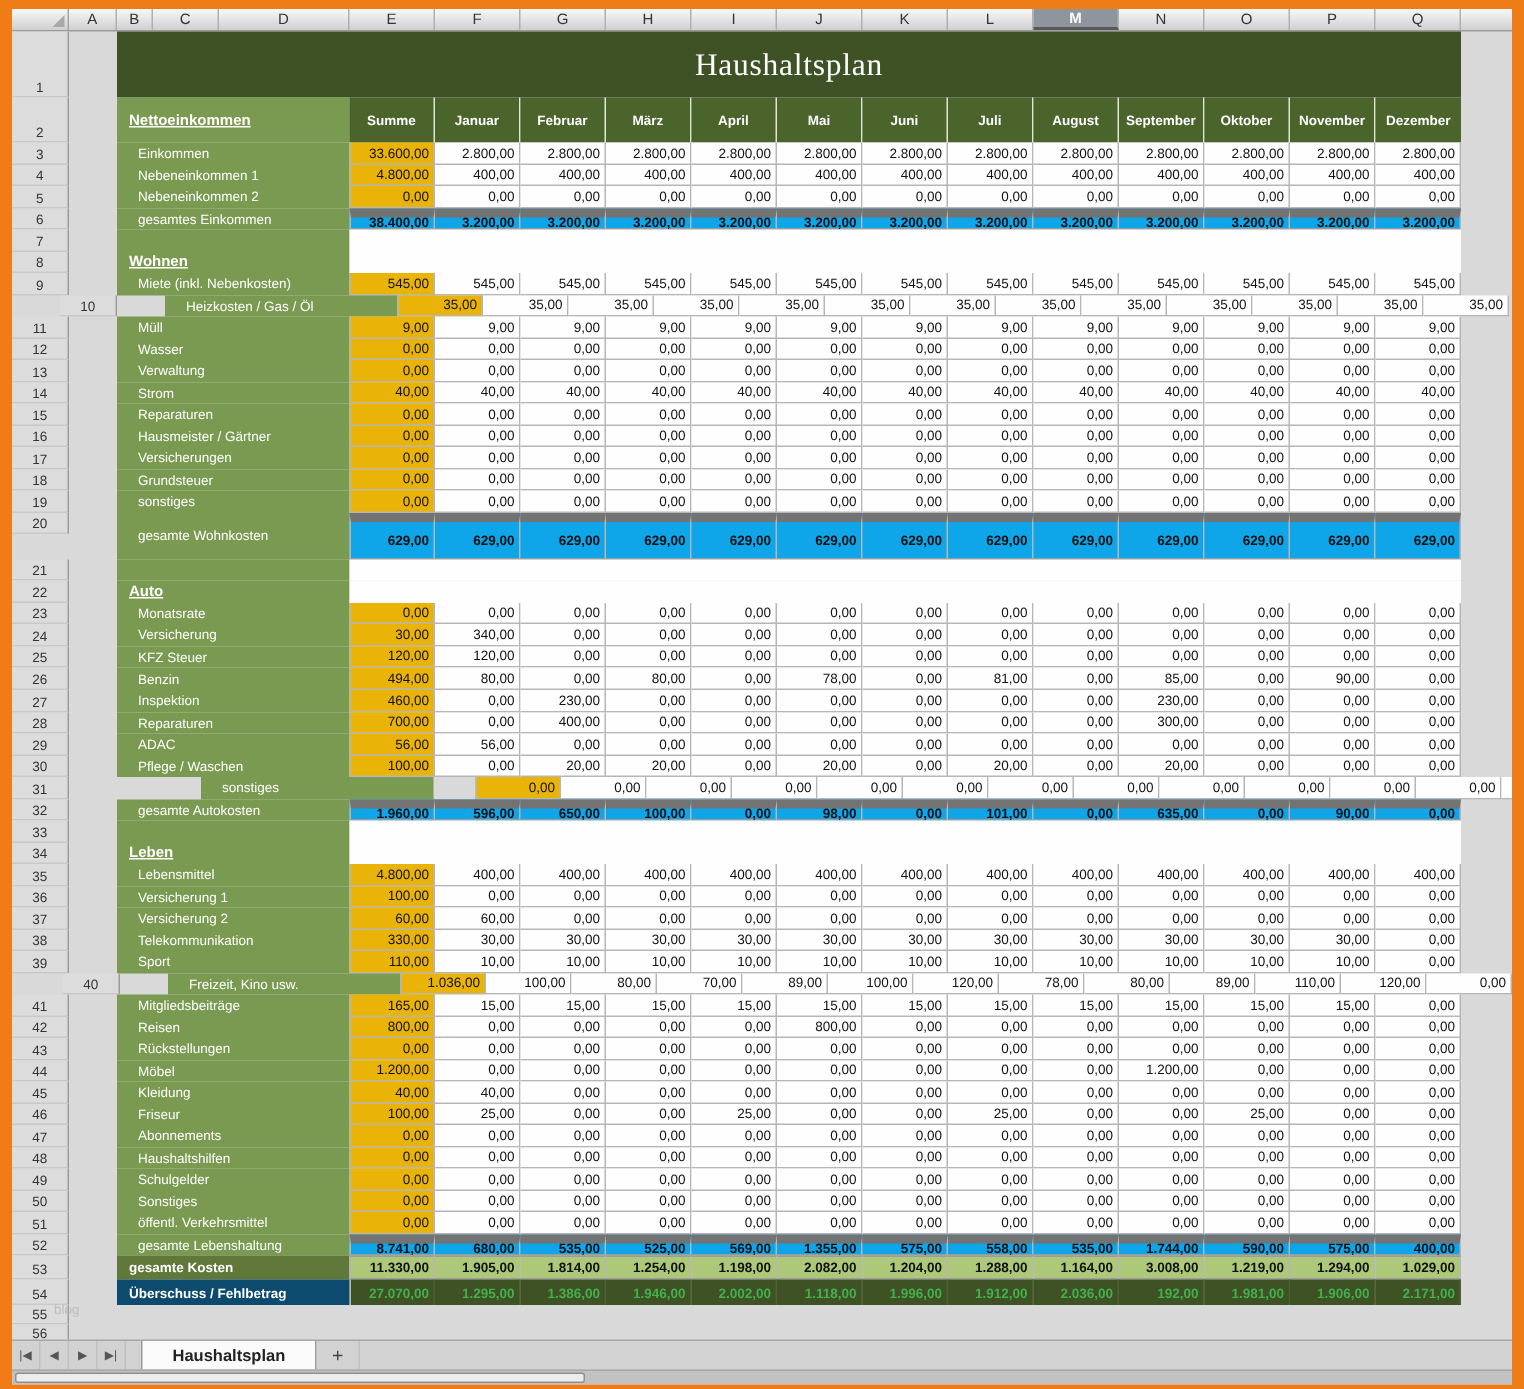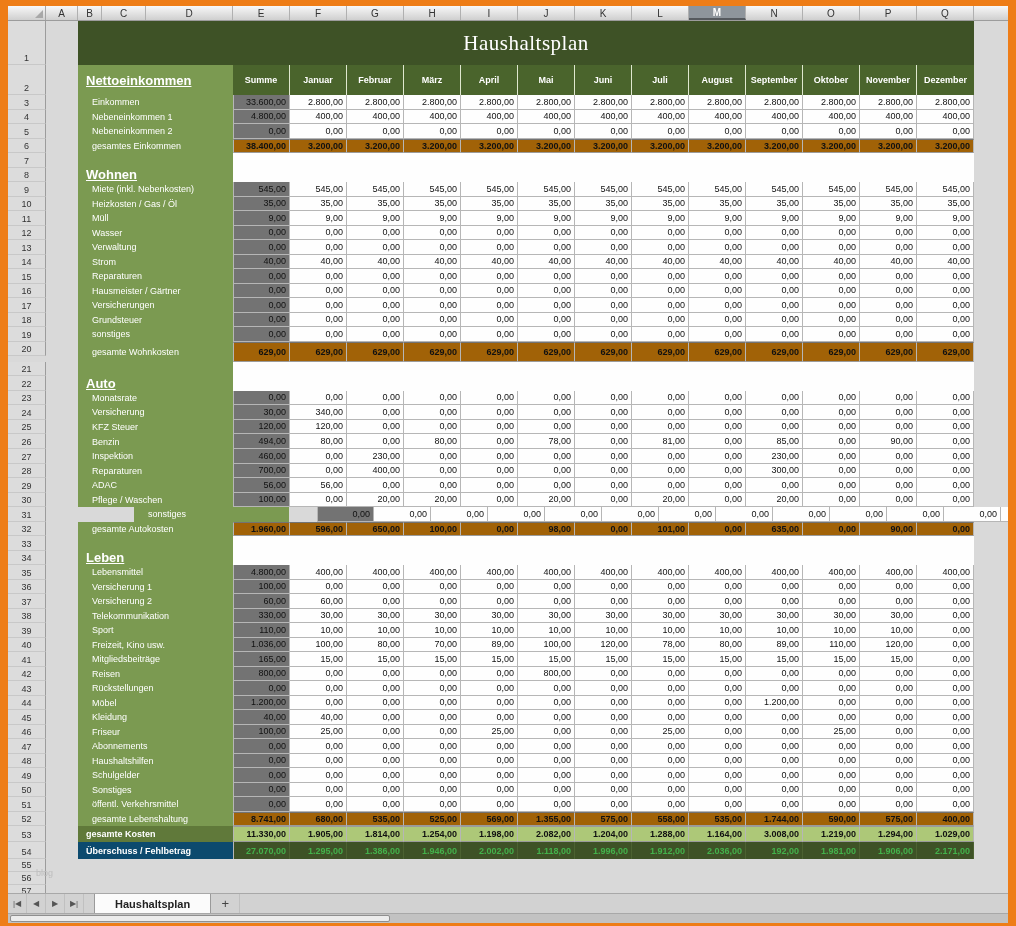--- a/index.html
+++ b/index.html
@@ -22,35 +22,35 @@
   .r{display:flex;}
   .gut{width:38px;flex:0 0 38px;background:#dcdcdc;border-right:1px solid #9c9c9c;border-bottom:1px solid #c8c8c8;
        box-sizing:border-box;font-size:9px;color:#333;display:flex;align-items:flex-end;justify-content:center;
        padding-bottom:1px;}
   .spA{width:32px;flex:0 0 32px;}
   .title{width:896px;flex:0 0 896px;background:#3e5226;color:#fff;
          font-family:"Liberation Serif",serif;font-size:21px;letter-spacing:.5px;
          display:flex;align-items:center;justify-content:center;}
   .lab{width:155px;flex:0 0 155px;background:#7b9a51;color:#fff;font-size:9px;display:flex;align-items:center;
        box-sizing:border-box;padding-left:14px;white-space:nowrap;overflow:hidden;}
-  .lab.sec{font-weight:bold;text-decoration:underline;padding-left:8px;font-size:13px;}
+  .lab.sec{font-weight:bold;text-decoration:underline;padding-left:8px;font-size:10px;}
   .lab.tot{font-weight:normal;}
   .lab.grand{background:#60793a;font-weight:bold;padding-left:8px;}
   .lab.surp{background:#0c4a6e;font-weight:bold;padding-left:8px;}
   .mh{width:57px;flex:0 0 57px;box-sizing:border-box;background:#4a642c;color:#fff;font-weight:bold;font-size:9px;
       display:flex;align-items:center;justify-content:center;border-right:1px solid #dfe7cf;white-space:nowrap;}
   .mh:last-child{border-right:none;}
   .vals{display:flex;}
   .c{width:57px;flex:0 0 57px;box-sizing:border-box;font-size:9px;color:#111;display:flex;align-items:center;
      justify-content:flex-end;padding-right:3px;border-right:1px solid #b6b6b6;border-bottom:1px solid #b6b6b6;
      white-space:nowrap;}
   .vals .c:first-child{border-left:1px solid #b6b6b6;}
   .c.plain{background:#fefefe;}
-  .c.summe{background:#737373;}
-  .c.tot{background:#a16207;font-weight:bold;border-top:1px solid #737373;border-bottom-color:#9b9b9b;}
+  .c.summe{background:#eab308;}
+  .c.tot{background:#0ea5e9;font-weight:bold;border-top:6px solid #737373;border-bottom-color:#9b9b9b;}
   .c.grandv{background:#adc878;font-weight:bold;border-top:1px solid #9b9b9b;border-bottom-color:#9b9b9b;}
   .c.surpv{background:#3e5226;color:#43b14b;font-weight:bold;border-right:1px solid #4c6231;border-bottom:none;}
   .blank{width:741px;flex:0 0 741px;background:#fefefe;}
 
   .watermark{position:absolute;left:28px;top:862px;font-size:9px;color:#bdbdbd;}
 
   
   .bottombar{position:absolute;left:0;bottom:10px;height:20px;width:100%;background:#d2d2d2;
              border-top:1px solid #a8a8a8;box-sizing:border-box;display:flex;align-items:stretch;}
   .nav{width:18px;flex:0 0 18px;display:flex;align-items:center;justify-content:center;font-size:8px;color:#555;
@@ -222,21 +222,21 @@
             <div class="c plain">545,00</div>
             <div class="c plain">545,00</div>
             <div class="c plain">545,00</div>
             <div class="c plain">545,00</div>
             <div class="c plain">545,00</div>
             <div class="c plain">545,00</div>
             <div class="c plain">545,00</div>
             <div class="c plain">545,00</div>
           </div>
         </div>
-        <div class="r" style="height: 14.5px;">
+        <div class="r" style="height: 14.5px; padding-left: 32px;">
           <div class="gut" style="height: 14.5px;">10</div>
           <div class="spA"></div>
           <div class="lab item">Heizkosten / Gas / Öl</div>
           <div class="vals">
             <div class="c summe">35,00</div>
             <div class="c plain">35,00</div>
             <div class="c plain">35,00</div>
             <div class="c plain">35,00</div>
             <div class="c plain">35,00</div>
             <div class="c plain">35,00</div>
@@ -422,21 +422,21 @@
             <div class="c plain">0,00</div>
             <div class="c plain">0,00</div>
             <div class="c plain">0,00</div>
             <div class="c plain">0,00</div>
             <div class="c plain">0,00</div>
             <div class="c plain">0,00</div>
             <div class="c plain">0,00</div>
             <div class="c plain">0,00</div>
           </div>
         </div>
-        <div class="r" style="height: 20px;">
+        <div class="r" style="height: 31px;">
           <div class="gut" style="height: 14.5px;">20</div>
           <div class="spA"></div>
           <div class="lab tot">gesamte Wohnkosten</div>
           <div class="vals">
             <div class="c tot">629,00</div>
             <div class="c tot">629,00</div>
             <div class="c tot">629,00</div>
             <div class="c tot">629,00</div>
             <div class="c tot">629,00</div>
             <div class="c tot">629,00</div>
@@ -766,21 +766,21 @@
             <div class="c plain">10,00</div>
             <div class="c plain">10,00</div>
             <div class="c plain">10,00</div>
             <div class="c plain">10,00</div>
             <div class="c plain">10,00</div>
             <div class="c plain">10,00</div>
             <div class="c plain">10,00</div>
             <div class="c plain">0,00</div>
           </div>
         </div>
-        <div class="r" style="height: 14.5px;">
+        <div class="r" style="height: 14.5px; padding-left: 34px;">
           <div class="gut" style="height: 14.5px;">40</div>
           <div class="spA"></div>
           <div class="lab item">Freizeit, Kino usw.</div>
           <div class="vals">
             <div class="c summe">1.036,00</div>
             <div class="c plain">100,00</div>
             <div class="c plain">80,00</div>
             <div class="c plain">70,00</div>
             <div class="c plain">89,00</div>
             <div class="c plain">100,00</div>

